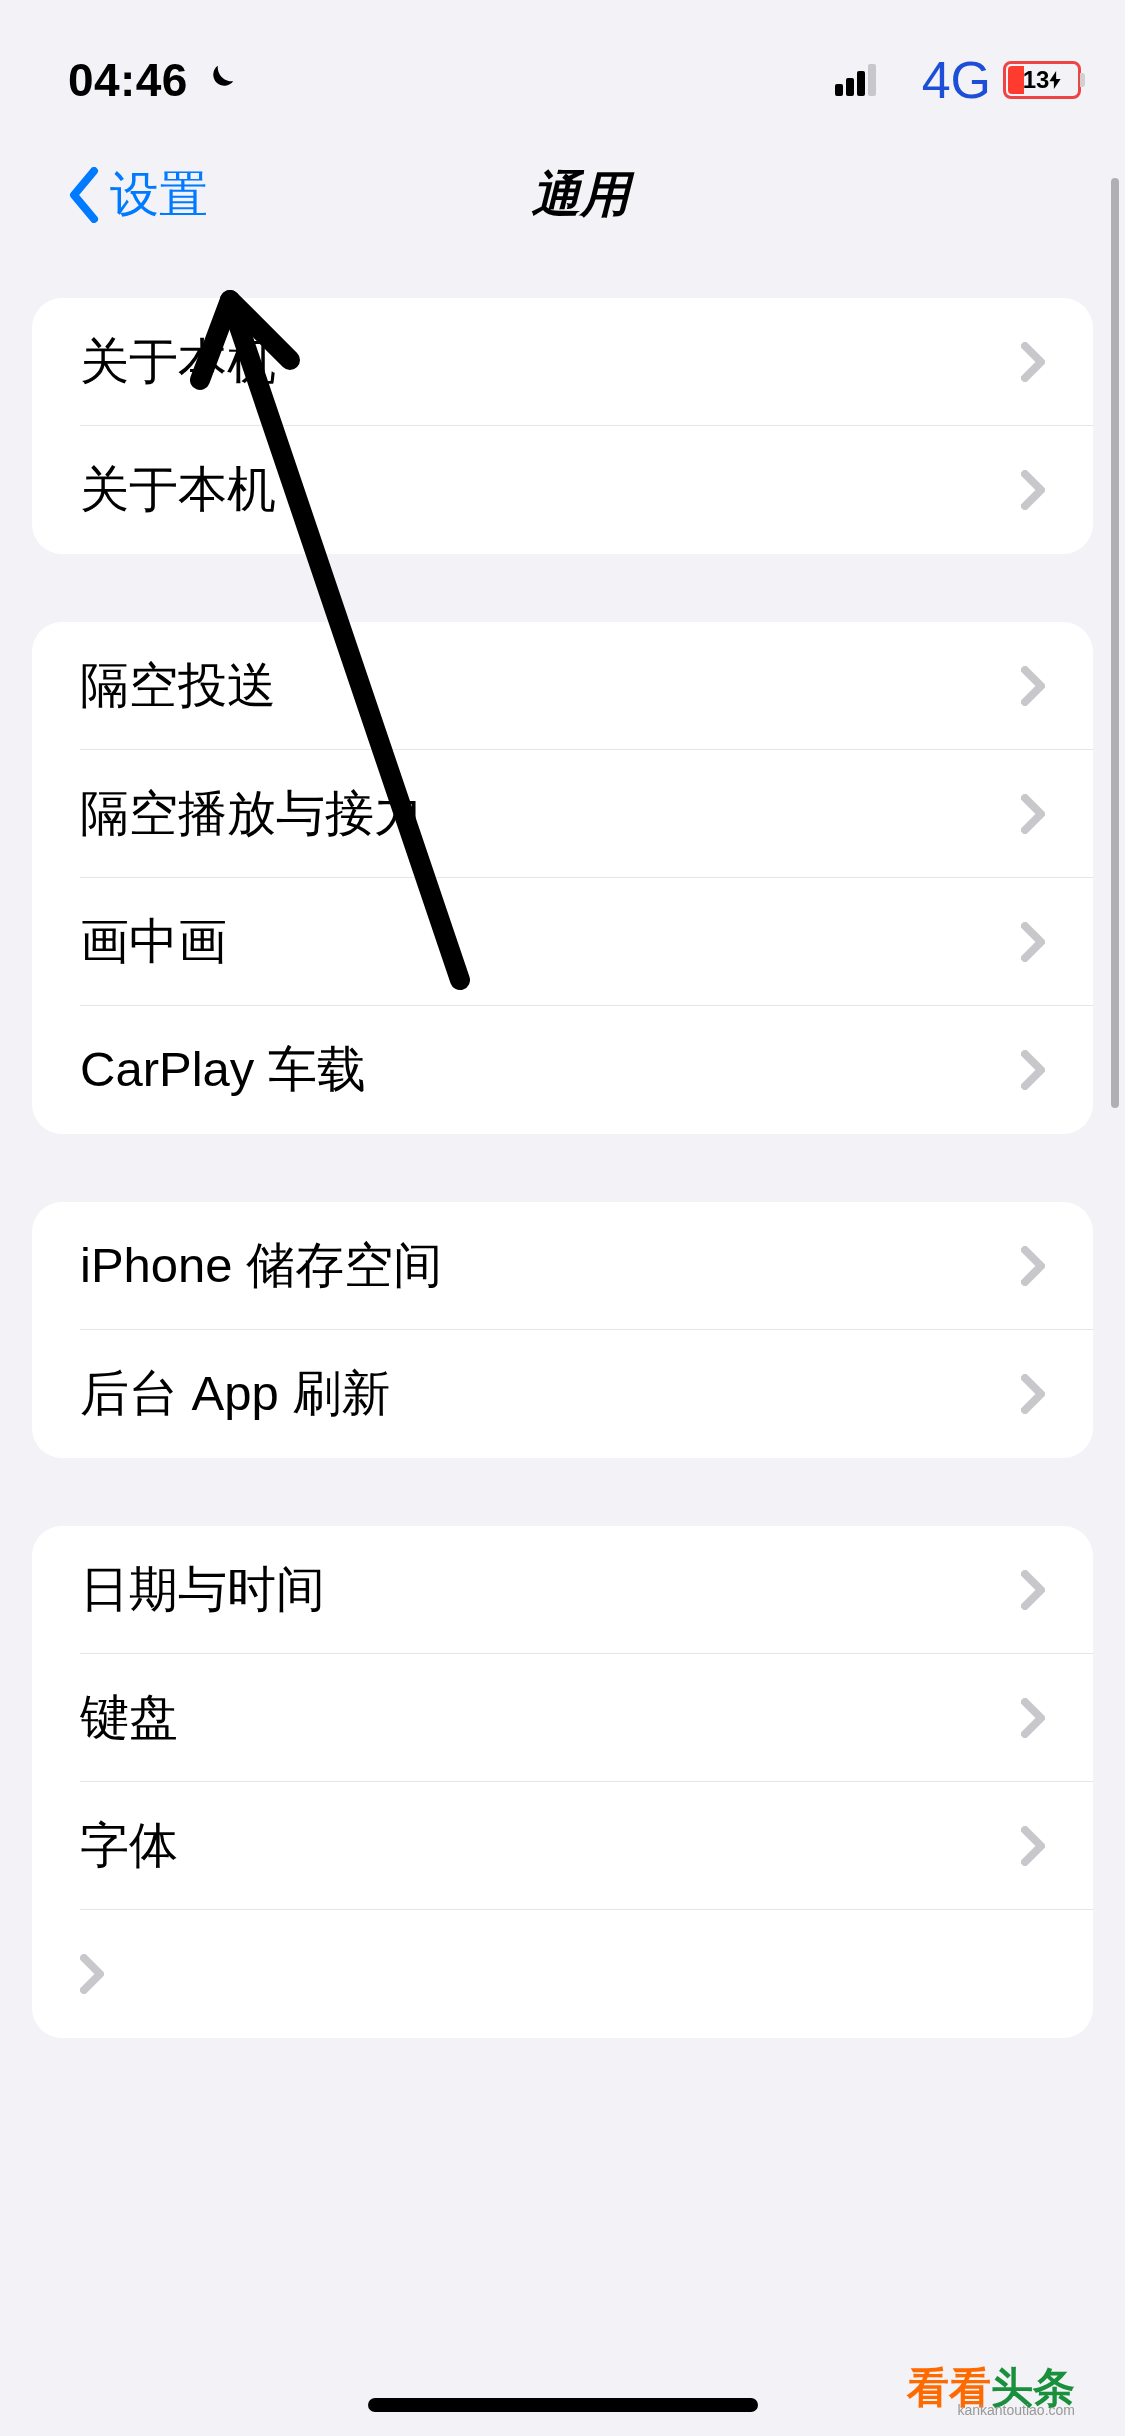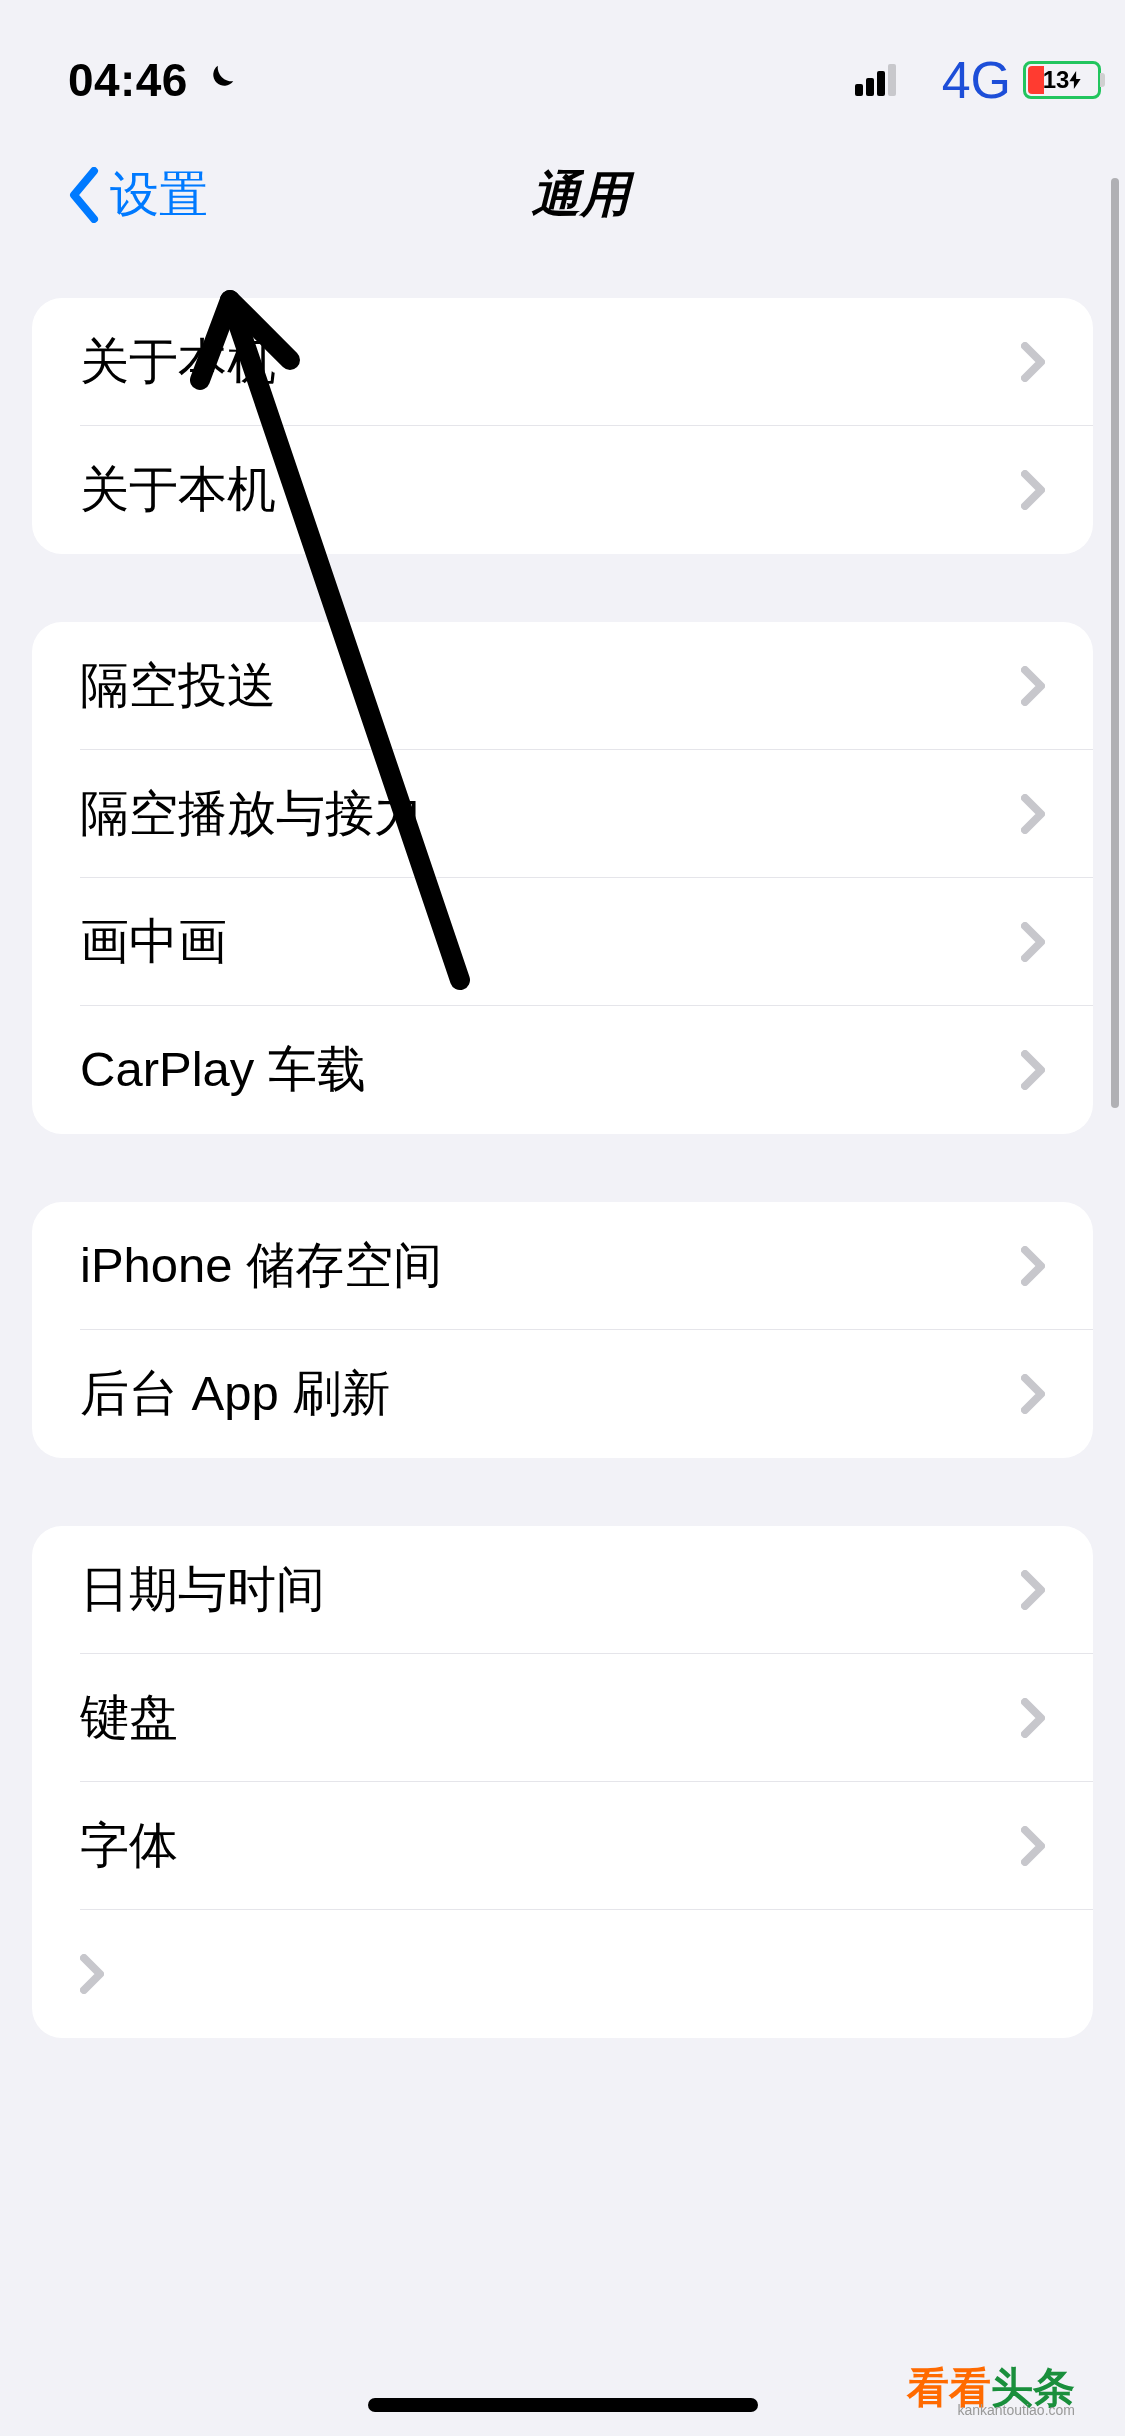--- a/index.html
+++ b/index.html
@@ -14,21 +14,21 @@
       background: #f2f2f7;
       font-family: -apple-system, "SF Pro Text", "Helvetica Neue", Arial, sans-serif;
       position: relative;
       overflow: hidden;
     }
     .status-bar {
       height: 130px;
       display: flex;
       align-items: center;
       justify-content: space-between;
-      padding: 30px 24px 0 68px;
+      padding: 30px 44px 0 68px;
     }
     .status-left {
       display: flex;
       align-items: center;
       gap: 12px;
     }
     .status-time {
       font-size: 46px;
       font-weight: 600;
       color: #000;
@@ -61,21 +61,21 @@
     .signal-bar:nth-child(4) { height: 32px; background: #c8c8cc; }
     .network-type {
       font-size: 52px;
       font-weight: 500;
       color: #1d4ed8;
       margin-left: 34px;
     }
     .battery {
       width: 78px;
       height: 38px;
-      border: 3px solid #22c55e;
+      border: 3px solid #ef4444;
       border-radius: 8px;
       position: relative;
       display: flex;
       align-items: center;
     }
     .battery::after {
       content: "";
       position: absolute;
       right: -7px;
       top: 50%;

